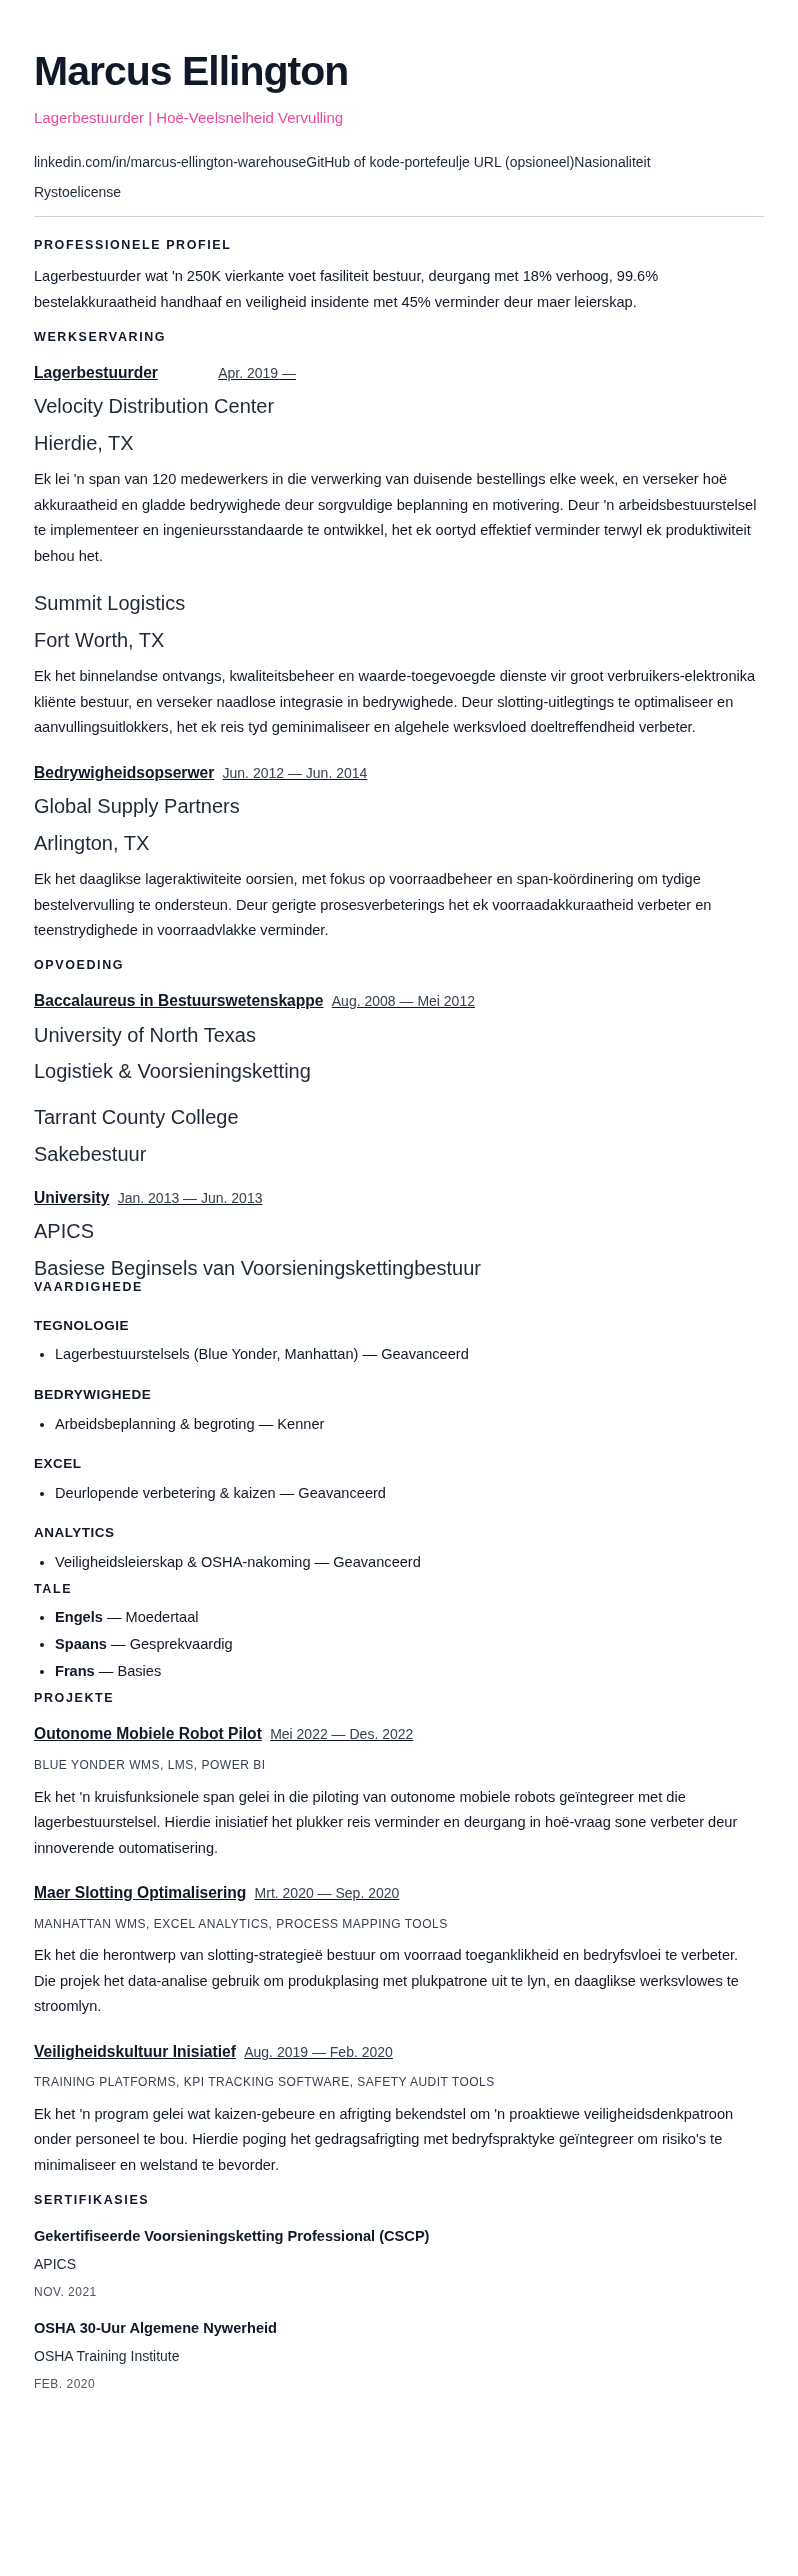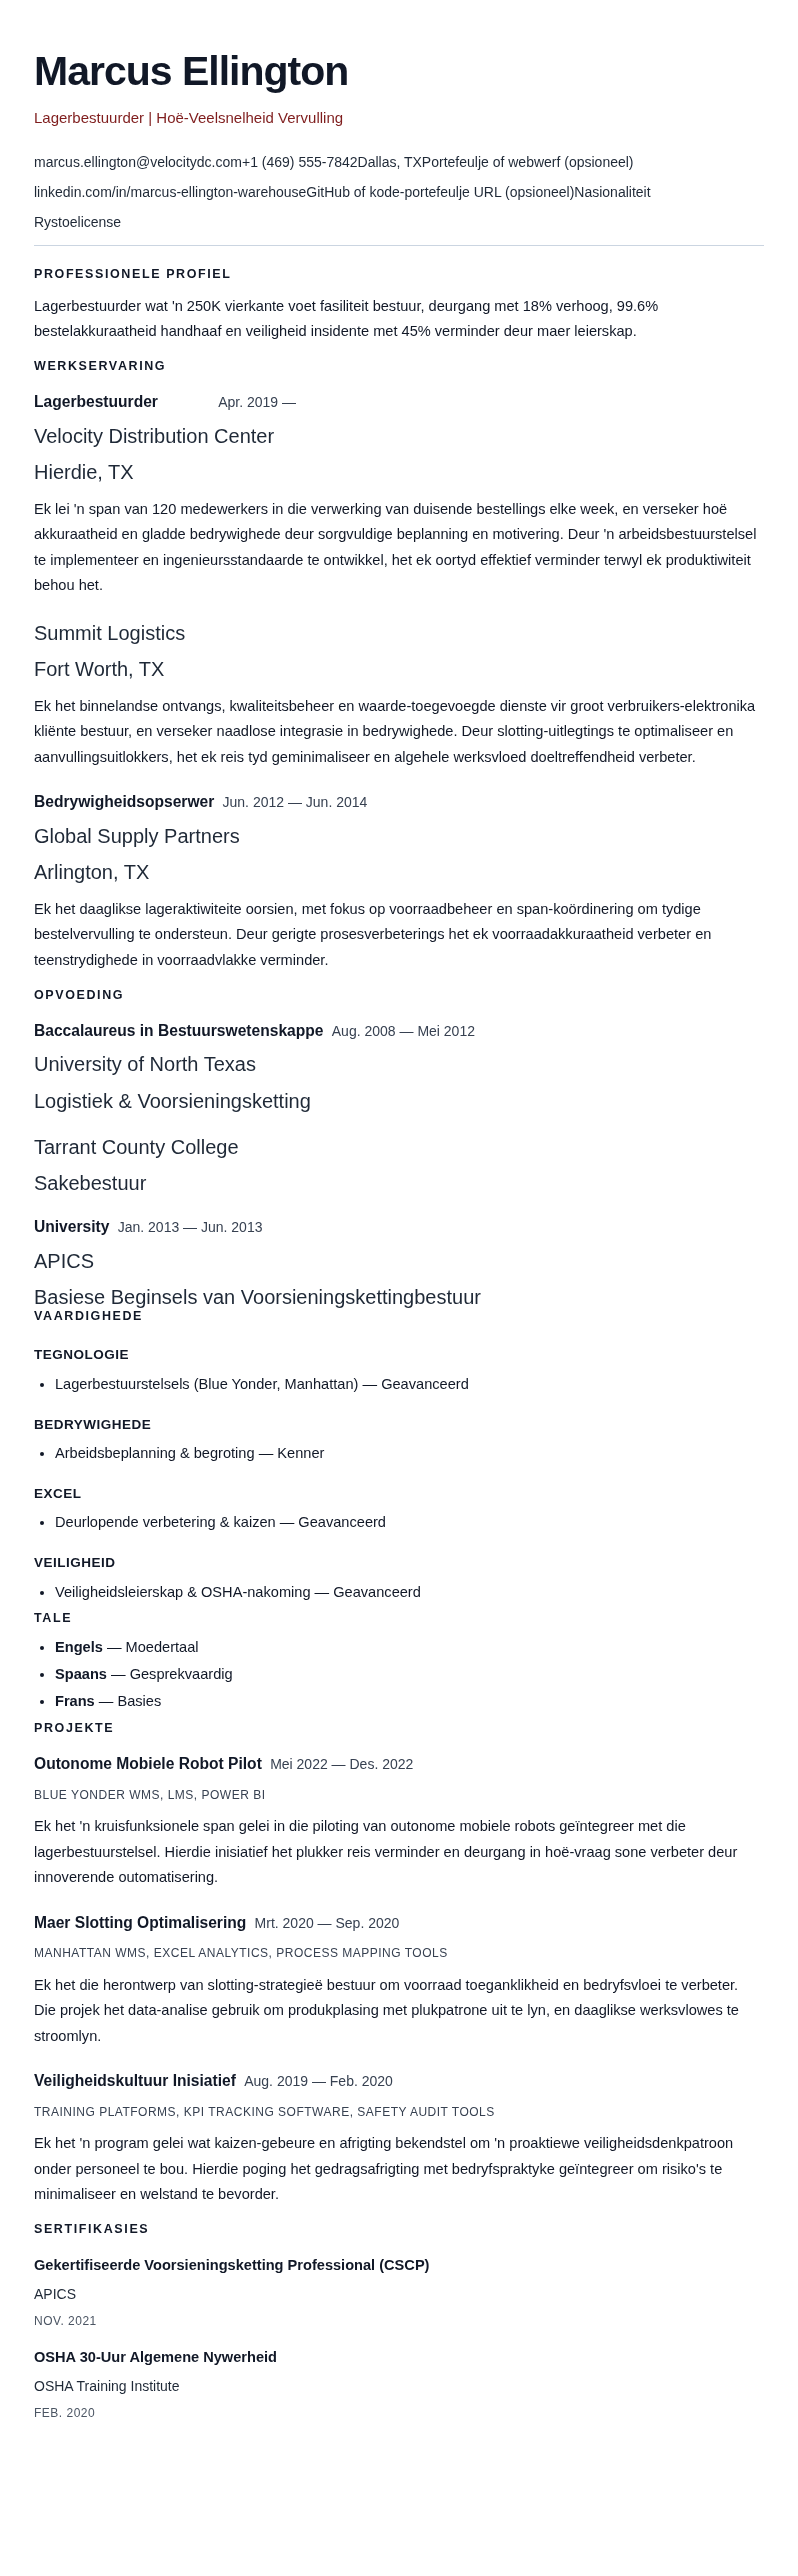--- a/index.html
+++ b/index.html
@@ -24,21 +24,21 @@
     font-size: 41px;
     font-weight: 700;
     letter-spacing: -1px;
     line-height: 1.1;
     margin: 17.7px 0 0 0;
     color: #111827;
   }
   .subtitle {
     font-size: 15px;
     margin-top: 15.6px;
-    color: #7f1d1d;
+    color: #ec4899;
   }
   .contact {
     margin-top: 29px;
   }
   .contact-line {
     font-size: 14px;
     line-height: 14px;
     margin-bottom: 15.6px;
     color: #1f2937;
     white-space: nowrap;
@@ -66,20 +66,21 @@
     color: #111827;
   }
 
   
   .entry { margin-top: 20px; }
   .entry + .entry { margin-top: 23px; }
   .title-row {
     display: flex;
     align-items: baseline;
     gap: 8.3px;
+    text-decoration: underline;
   }
   .entry-title {
     font-size: 15.6px;
     font-weight: 700;
     color: #111827;
   }
   .entry-dates {
     font-size: 14px;
     color: #374151;
     white-space: nowrap;
@@ -143,21 +144,20 @@
 </style>
 </head>
 <body>
 
 <div class="page">
 
   <header>
     <h1 class="name">Marcus Ellington</h1>
     <div class="subtitle">Lagerbestuurder | Hoë-Veelsnelheid Vervulling</div>
     <div class="contact">
-      <div class="contact-line">marcus.ellington@velocitydc.com+1 (469) 555-7842Dallas, TXPortefeulje of webwerf (opsioneel)</div>
       <div class="contact-line">linkedin.com/in/marcus-ellington-warehouseGitHub of kode-portefeulje URL (opsioneel)Nasionaliteit</div>
       <div class="contact-line">Rystoelicense</div>
     </div>
     <hr class="divider">
   </header>
 
   <section class="section first">
     <div class="section-label">PROFESSIONELE PROFIEL</div>
     <p class="para">Lagerbestuurder wat 'n 250K vierkante voet fasiliteit bestuur, deurgang met 18% verhoog, 99.6% bestelakkuraatheid handhaaf en veiligheid insidente met 45% verminder deur maer leierskap.</p>
   </section>
@@ -237,21 +237,21 @@
     </div>
 
     <div class="skill-group">
       <div class="skill-group-label">EXCEL</div>
       <ul class="dot-list">
         <li>Deurlopende verbetering &amp; kaizen — Geavanceerd</li>
       </ul>
     </div>
 
     <div class="skill-group">
-      <div class="skill-group-label">VEILIGHEID</div>
+      <div class="skill-group-label">ANALYTICS</div>
       <ul class="dot-list">
         <li>Veiligheidsleierskap &amp; OSHA-nakoming — Geavanceerd</li>
       </ul>
     </div>
   </section>
 
   <section class="section">
     <div class="section-label">TALE</div>
     <ul class="dot-list">
       <li><span class="lang-name">Engels</span> <span>— Moedertaal</span></li>

